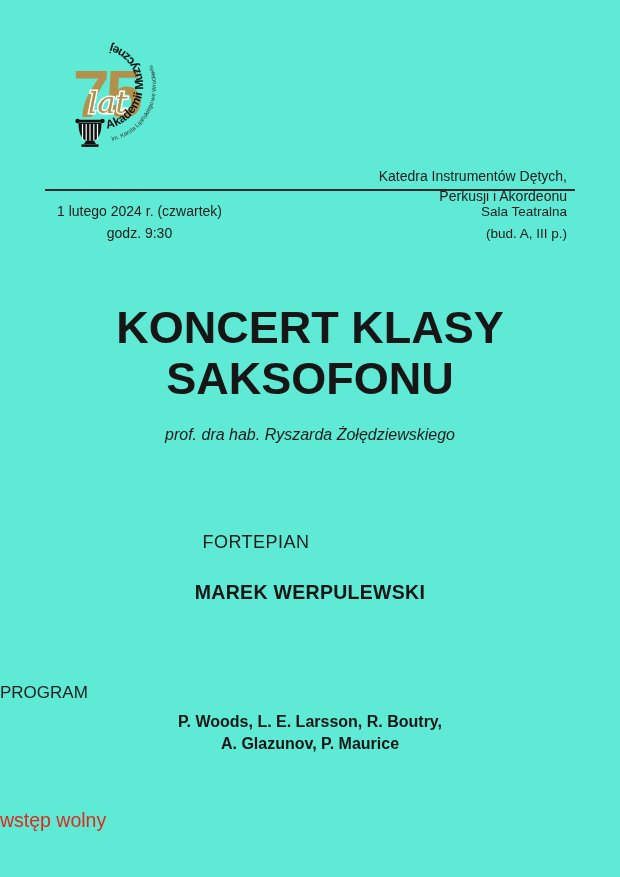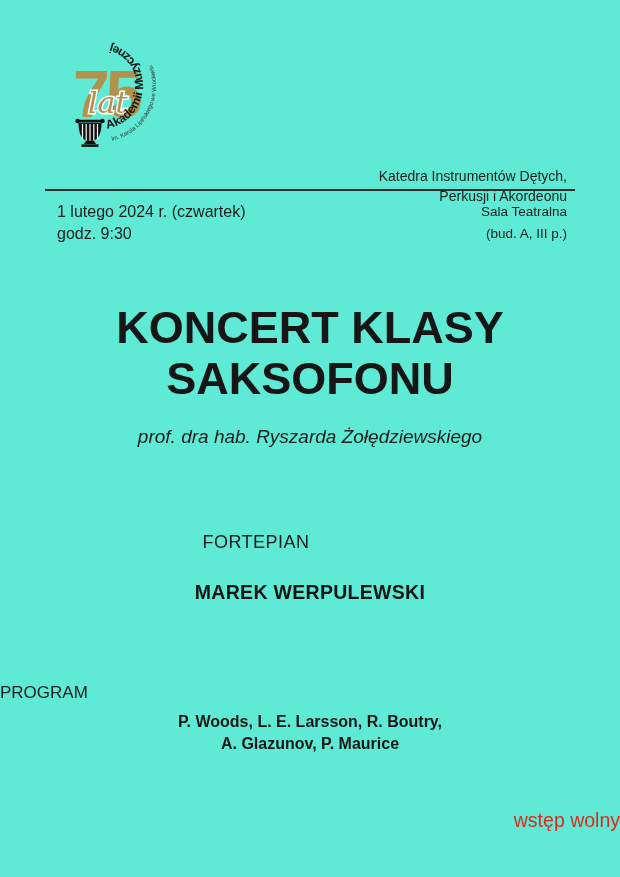--- a/index.html
+++ b/index.html
@@ -16,54 +16,54 @@
   .logo-svg{position:absolute;left:48px;top:26px;}
   .dept{
     top:155px;right:53px;
     text-align:right;font-size:14px;line-height:20px;color:#1d1d1d;margin-top:11px;
   }
   .divider{
     top:189px;left:45px;width:530px;height:1.5px;background:#2b2b2b;
   }
   .date-block{
     top:201px;left:57px;
-    font-size:16px;line-height:21.5px;color:#1d1d1d;
+    font-size:14px;line-height:21.5px;color:#1d1d1d;text-align:center;
   }
   .venue-block{
     top:201px;right:53px;text-align:right;
     font-size:13.5px;line-height:21.5px;color:#1d1d1d;
   }
   
   .title{
     top:302px;left:0;width:620px;text-align:center;
     font-size:45px;font-weight:bold;line-height:51px;color:#161616;
     letter-spacing:0;
   }
   .subtitle{
     top:426px;left:0;width:620px;text-align:center;
-    font-size:19px;font-style:italic;color:#1d1d1d;
+    font-size:16px;font-style:italic;color:#1d1d1d;
   }
   .piano-label{
     top:532px;left:0;width:512px;text-align:center;
     font-size:18px;letter-spacing:0.5px;color:#1d1d1d;
   }
   .pianist{
     top:561px;left:0;width:620px;text-align:center;
     font-size:19.5px;font-weight:bold;letter-spacing:0.3px;color:#161616;margin-top:20px;
   }
   .program-label{
     top:683px;left:0;width:540px;text-align:left;
     font-size:17px;color:#1d1d1d;
   }
   .program-lines{
     top:711px;left:0;width:620px;text-align:center;
     font-size:16px;font-weight:bold;line-height:22px;color:#161616;
   }
   .admission{
-    top:809px;left:0;width:620px;text-align:right;
+    top:809px;left:0;width:620px;text-align:left;
     font-size:19.5px;
   }
 </style>
 </head>
 <body>
 
 <div class="page">
 
   <svg class="logo-svg" width="140" height="140" viewBox="0 0 140 140">
     <defs>

